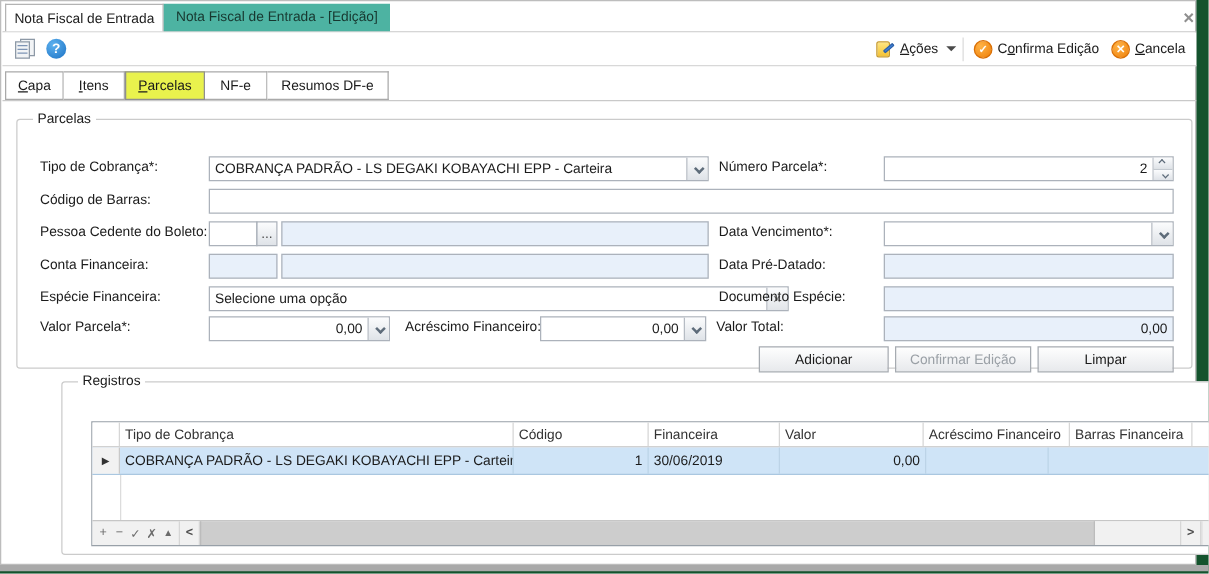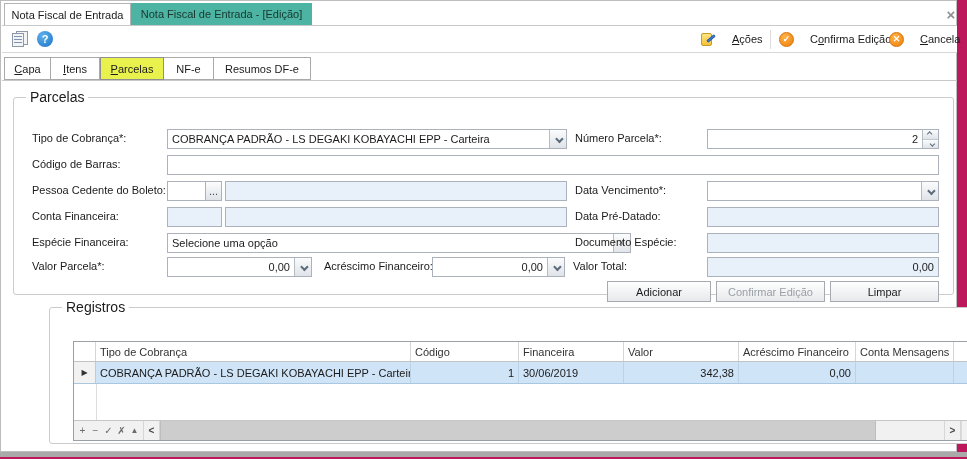--- a/index.html
+++ b/index.html
@@ -1,17 +1,17 @@
 <!DOCTYPE html>
 <html><head>
 <meta charset="utf-8">
 <style>
   html,body{margin:0;padding:0;background:#fff;}
   *{box-sizing:border-box;}
-  .screen{position:relative;width:967px;height:459px;background:#be185d;
+  .screen{position:relative;width:967px;height:459px;background:#14532d;
           font-family:"Liberation Sans",sans-serif;font-size:11px;color:#1b1b1b;overflow:hidden;}
   .win{position:absolute;left:0;top:0;width:957px;height:452px;border:1px solid #bdbdbd;background:#fff;}
   .bottom-strip{position:absolute;left:0;top:452px;width:967px;height:5px;background:#a9a9a9;}
 
   
   .tabline{position:absolute;left:1px;top:24px;width:955px;height:1px;background:#c9c9c9;}
   .doc-tab{position:absolute;top:2px;height:22px;display:flex;align-items:center;justify-content:center;white-space:nowrap;}
   .doc-tab.inactive{left:3px;width:127px;background:#fff;border:1px solid #b3b3b3;border-bottom:none;}
   .doc-tab.active{left:130px;width:181px;background:#4db3a2;color:#17372f;}
   .close-x{position:absolute;left:941px;top:4px;width:18px;height:18px;display:flex;align-items:center;
@@ -20,39 +20,39 @@
   
   .toolbar{position:absolute;left:1px;top:25px;width:955px;height:27px;border-bottom:1px solid #d8d8d8;background:#fff;}
   .report-icon{position:absolute;left:10px;top:5px;width:17px;height:16px;}
   .report-icon .pg{position:absolute;background:#f2f4f6;border:1px solid #8d99a6;width:12px;height:14px;}
   .report-icon .pg.b{left:4px;top:0;}
   .report-icon .pg.a{left:0;top:2px;}
   .report-icon .ln{position:absolute;left:2px;height:1px;width:8px;background:#7d94b5;}
   .help-icon{position:absolute;left:35px;top:5px;width:16px;height:16px;border-radius:50%;
              background:radial-gradient(circle at 35% 30%,#5db1ef,#1c72c4);color:#fff;font-weight:bold;
              font-size:11px;display:flex;align-items:center;justify-content:center;}
-  .tb-item{position:absolute;top:3px;height:20px;display:flex;align-items:center;gap:16px;cursor:default;white-space:nowrap;}
+  .tb-item{position:absolute;top:3px;height:20px;display:flex;align-items:center;gap:4px;cursor:default;white-space:nowrap;}
   .tb-sep{position:absolute;left:768px;top:4px;width:1px;height:19px;background:#dcdcdc;}
   .acoes-icon{width:15px;height:15px;position:relative;display:inline-block;}
   .acoes-icon .sheet{position:absolute;left:0;top:1px;width:11px;height:13px;background:linear-gradient(#ffe680,#f4c235);border:1px solid #c79a2a;border-radius:2px;}
   .acoes-icon .pencil{position:absolute;left:5px;top:5px;width:10px;height:3px;background:#3e7fd6;border:1px solid #2a5ea6;transform:rotate(-40deg);border-radius:1px;}
   .round-icon{width:15px;height:15px;border-radius:50%;display:inline-flex;align-items:center;justify-content:center;
               color:#fff;font-size:9px;font-weight:bold;background:radial-gradient(circle at 35% 30%,#ffb347,#ee7f08);
               border:1px solid #d96f05;}
   .caret-down{display:inline-block;width:0;height:0;border-left:4px solid transparent;border-right:4px solid transparent;border-top:4px solid #4a4a4a;margin-left:2px;}
 
   
   .subtabs{position:absolute;left:3px;top:56px;height:23px;display:flex;}
   .subtab{height:23px;background:#fff;border:1px solid #a9a9a9;border-left:none;display:flex;align-items:center;justify-content:center;white-space:nowrap;}
   .subtab:first-child{border-left:1px solid #a9a9a9;}
   .subtab.active{background:#e9f24d;border:1px solid #8f8f8f;}
   .subtab-line{position:absolute;left:1px;top:79px;width:955px;height:1px;background:#c9c9c9;}
 
   fieldset{position:absolute;border:1px solid #cbcbcb;border-radius:3px;margin:0;padding:0;background:#fff;}
-  legend{margin-left:12px;padding:0 4px;font-size:14px;color:#1b1b1b;}
+  legend{margin-left:12px;padding:0 4px;font-size:11px;color:#1b1b1b;}
   .fs1{left:12px;top:88px;width:941px;height:206px;}
   .fs2{left:12px;top:298px;width:941px;height:145px;margin-left:36px;}
 
   .lbl{position:absolute;white-space:nowrap;color:#1b1b1b;}
   .inp{position:absolute;height:20px;background:#fff;border:1px solid #acb2bb;display:flex;align-items:center;overflow:hidden;}
   .inp.dis{background:#e8f0fa;}
   .inp-text{flex:1;padding:0 4px;white-space:nowrap;overflow:hidden;}
   .inp-text.num{text-align:right;}
   .combo-btn{width:17px;height:100%;border-left:1px solid #b6bcc4;background:linear-gradient(#fbfcfd,#dfe3e8);
              display:flex;align-items:center;justify-content:center;flex:none;}
@@ -243,29 +243,28 @@
       <legend>Registros</legend>
 
       <div class="grid">
         <div class="g-header">
           <div class="cell c0"></div>
           <div class="cell c1">Tipo de Cobrança</div>
           <div class="cell c2">Código</div>
           <div class="cell c3">Financeira</div>
           <div class="cell c4">Valor</div>
           <div class="cell c5">Acréscimo Financeiro</div>
-          <div class="cell c6">Conta Mensagens</div>
+          <div class="cell c6">Barras Financeira</div>
           <div class="cell c7"></div>
         </div>
         <div class="g-row">
           <div class="cell c0 ind">▶</div>
           <div class="cell c1">COBRANÇA PADRÃO - LS DEGAKI KOBAYACHI EPP - Carteira</div>
           <div class="cell c2 num">1</div>
           <div class="cell c3">30/06/2019</div>
-          <div class="cell c4 num">342,38</div>
           <div class="cell c5 num">0,00</div>
           <div class="cell c6"></div>
           <div class="cell c7"></div>
         </div>
         <div class="g-body">
           <div class="ind-line"></div>
         </div>
         <div class="g-nav">
           <div class="nav-btns">
             <span class="nav-btn">+</span>

